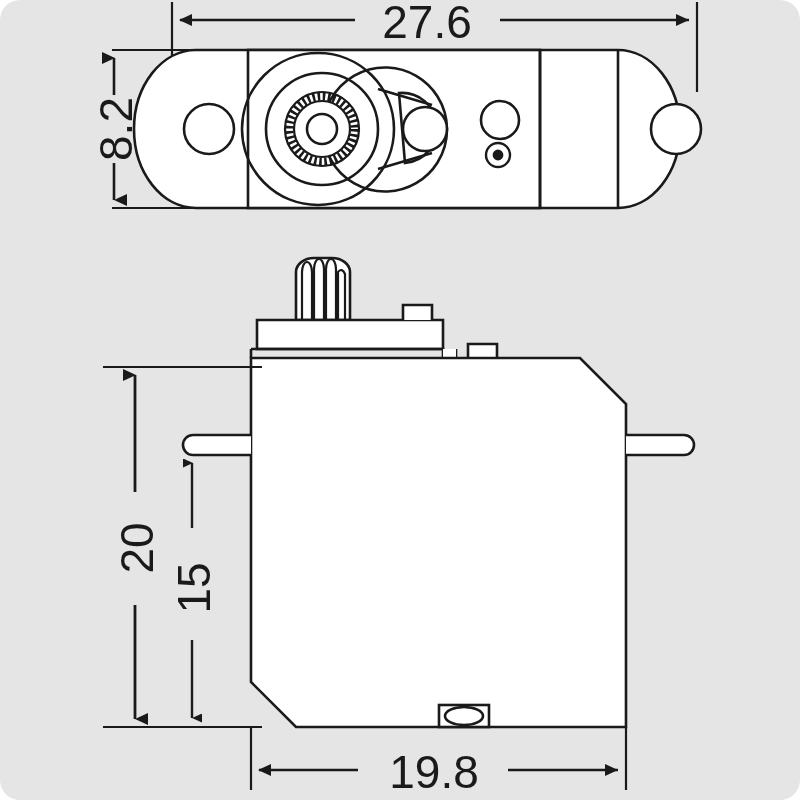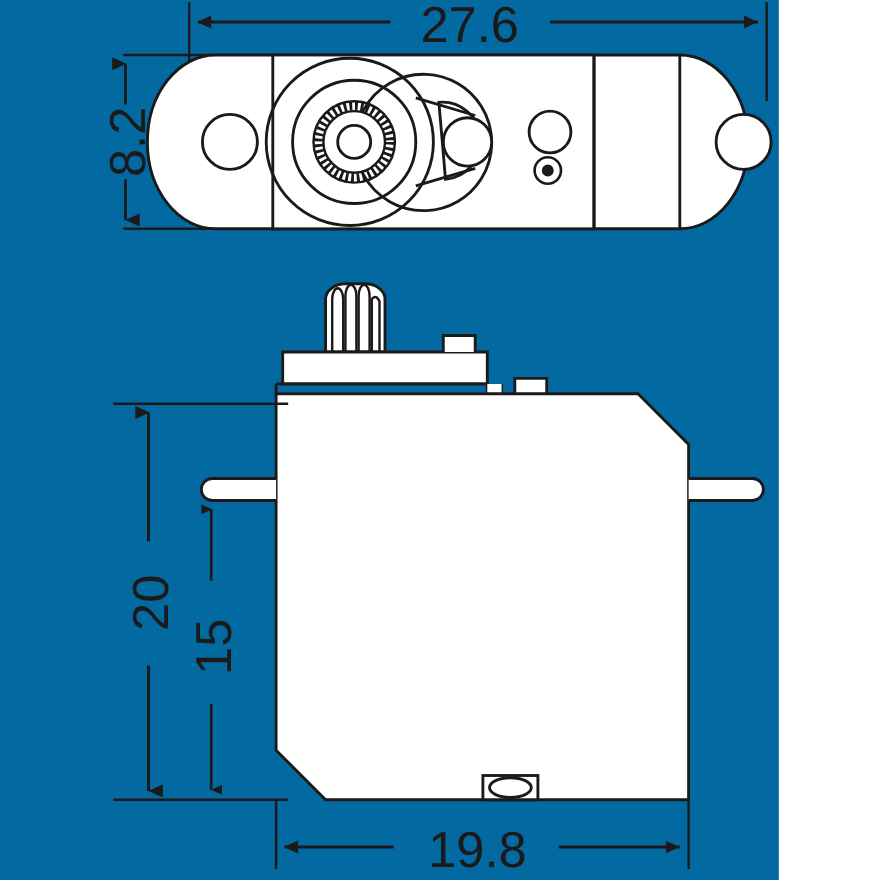--- a/index.html
+++ b/index.html
@@ -6,24 +6,25 @@
   html, body {
     margin: 0;
     padding: 0;
     background: #ffffff;
   }
   body {
     font-family: "Liberation Sans", sans-serif;
   }
   #sheet {
     position: relative;
-    width: 708px;
+    width: 800px;
     height: 800px;
-    background: #0369a1;
+    background: #e5e5e5;
     overflow: hidden;
+    border-radius: 20px;
   }
   #sheet svg {
     position: absolute;
     left: 0;
     top: 0;
     display: block;
   }
   .dim-text {
     font-family: "Liberation Sans", sans-serif;
     font-size: 46px;

